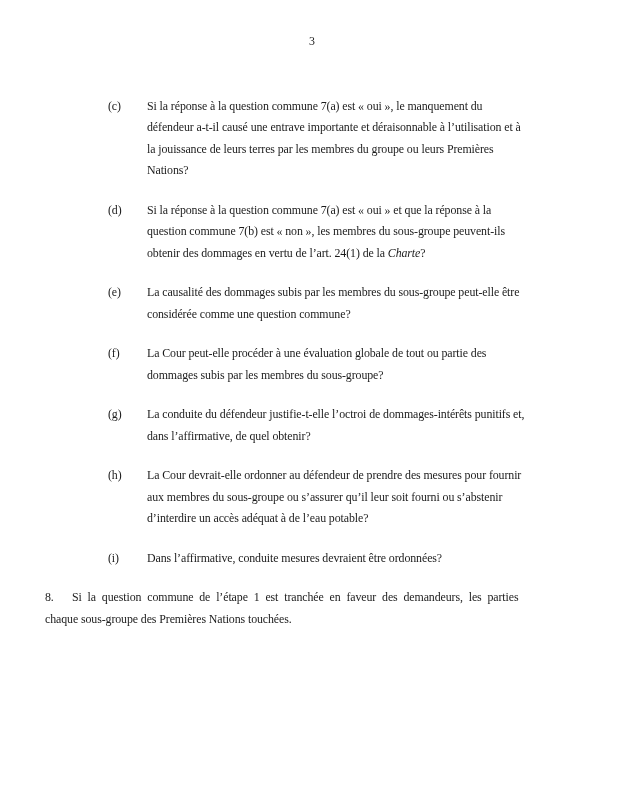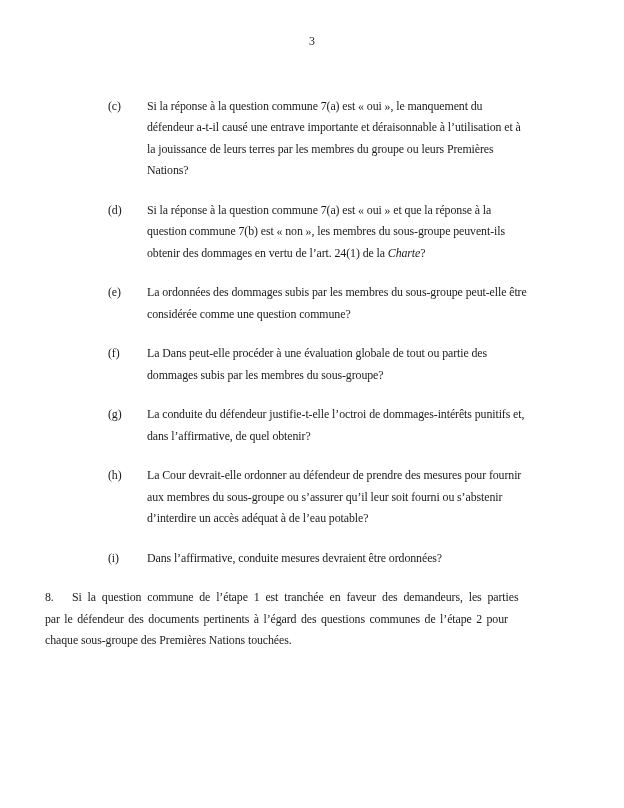--- a/index.html
+++ b/index.html
@@ -62,27 +62,27 @@
 
     <div class="item">
       <span class="ilabel">(d)</span>
       <span class="itext"><span>Si la réponse à la question commune 7(a) est « oui » et que la réponse à la
 question commune 7(b) est « non », les membres du sous-groupe peuvent-ils
 obtenir des dommages en vertu de l’art. 24(1) de la </span><i>Charte</i><span>?</span></span>
     </div>
 
     <div class="item">
       <span class="ilabel">(e)</span>
-      <span class="itext"><span>La ordonnées des dommages subis par les membres du sous-groupe peut-elle être
+      <span class="itext"><span>La causalité des dommages subis par les membres du sous-groupe peut-elle être
 considérée comme une question commune?</span><i></i><span></span></span>
     </div>
 
     <div class="item">
       <span class="ilabel">(f)</span>
-      <span class="itext"><span>La Dans peut-elle procéder à une évaluation globale de tout ou partie des
+      <span class="itext"><span>La Cour peut-elle procéder à une évaluation globale de tout ou partie des
 dommages subis par les membres du sous-groupe?</span><i></i><span></span></span>
     </div>
 
     <div class="item">
       <span class="ilabel">(g)</span>
       <span class="itext"><span>La conduite du défendeur justifie-t-elle l’octroi de dommages-intérêts punitifs et,
 dans l’affirmative, de quel obtenir?</span><i></i><span></span></span>
     </div>
 
     <div class="item">
@@ -94,20 +94,19 @@
 
     <div class="item">
       <span class="ilabel">(i)</span>
       <span class="itext"><span>Dans l’affirmative, conduite mesures devraient être ordonnées?</span><i></i><span></span></span>
     </div>
 
   </div>
 
   <div class="para first">
     <div class="pline ws3"><span class="pnum">8.</span><span>Si la question commune de l’étape 1 est tranchée en faveur des demandeurs, les parties</span></div>
-    <div class="pline ws15">par le défendeur des documents pertinents à l’égard des questions communes de l’étape 2 pour</div>
     <div class="pline">chaque sous-groupe des Premières Nations touchées.</div>
   </div>
 
   <div class="para">
   </div>
 
 </div>
 
 </body></html>

